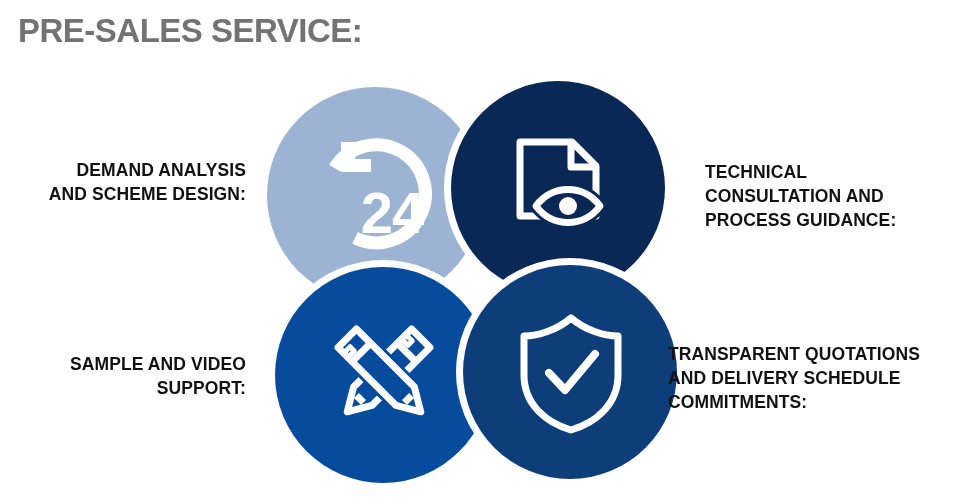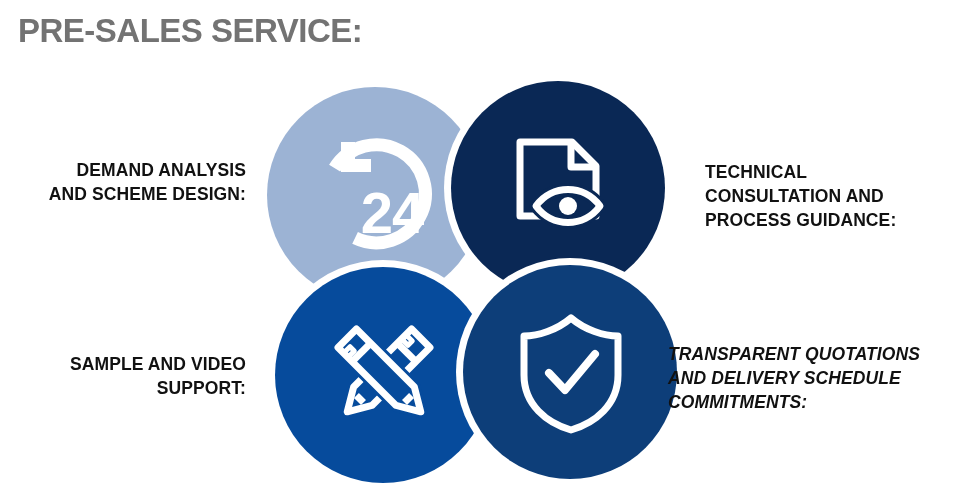--- a/index.html
+++ b/index.html
@@ -62,21 +62,20 @@
   }
   .label-technical {
     left: 705px;
     top: 160px;
     width: 230px;
   }
   .label-transparent {
     left: 668px;
     top: 342px;
     width: 292px;
-    font-style: italic;
   }
 </style>
 </head>
 <body>
 
 <div class="page-title">PRE-SALES SERVICE:</div>
 
 <svg class="diagram" viewBox="0 0 960 498">
 
   <circle cx="375" cy="195" r="108" fill="#9cb3d4"></circle>

